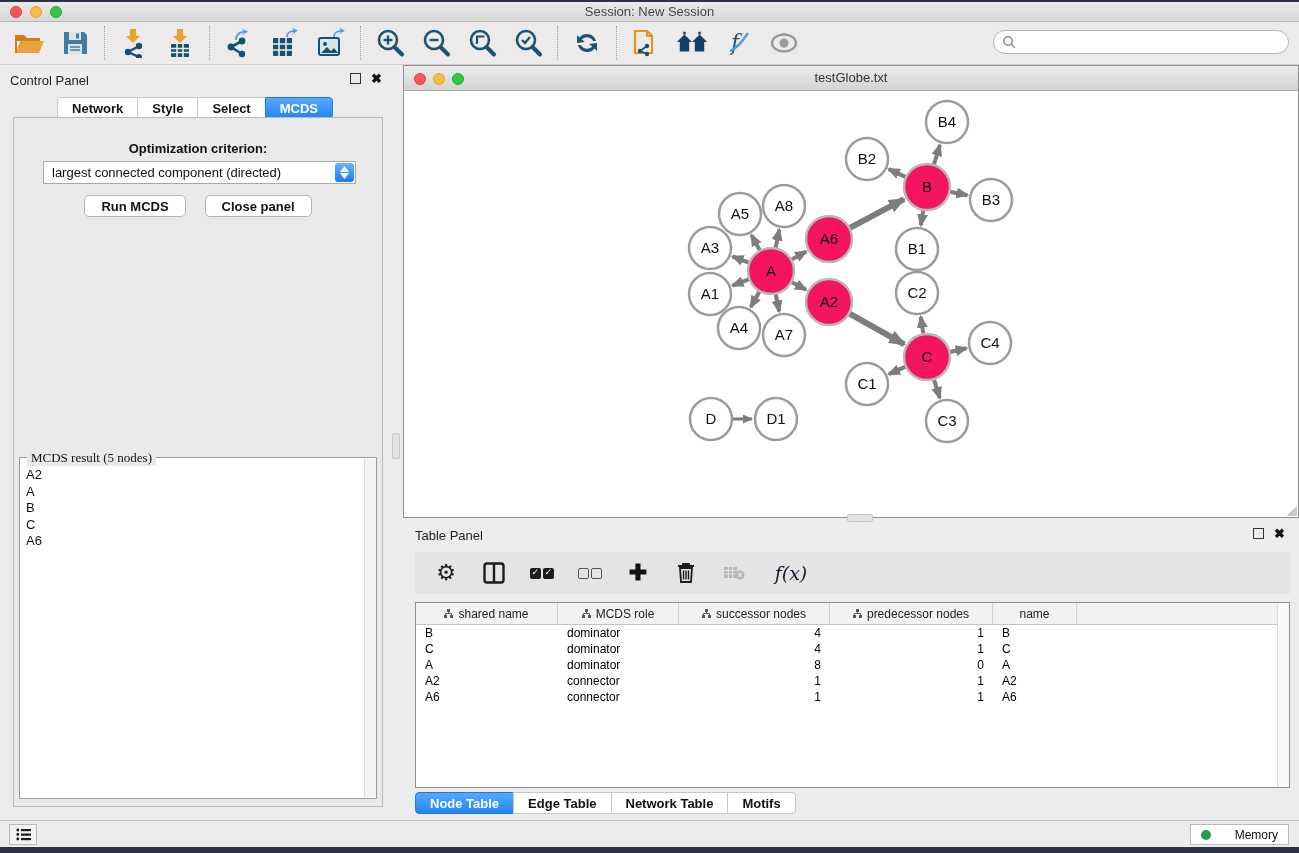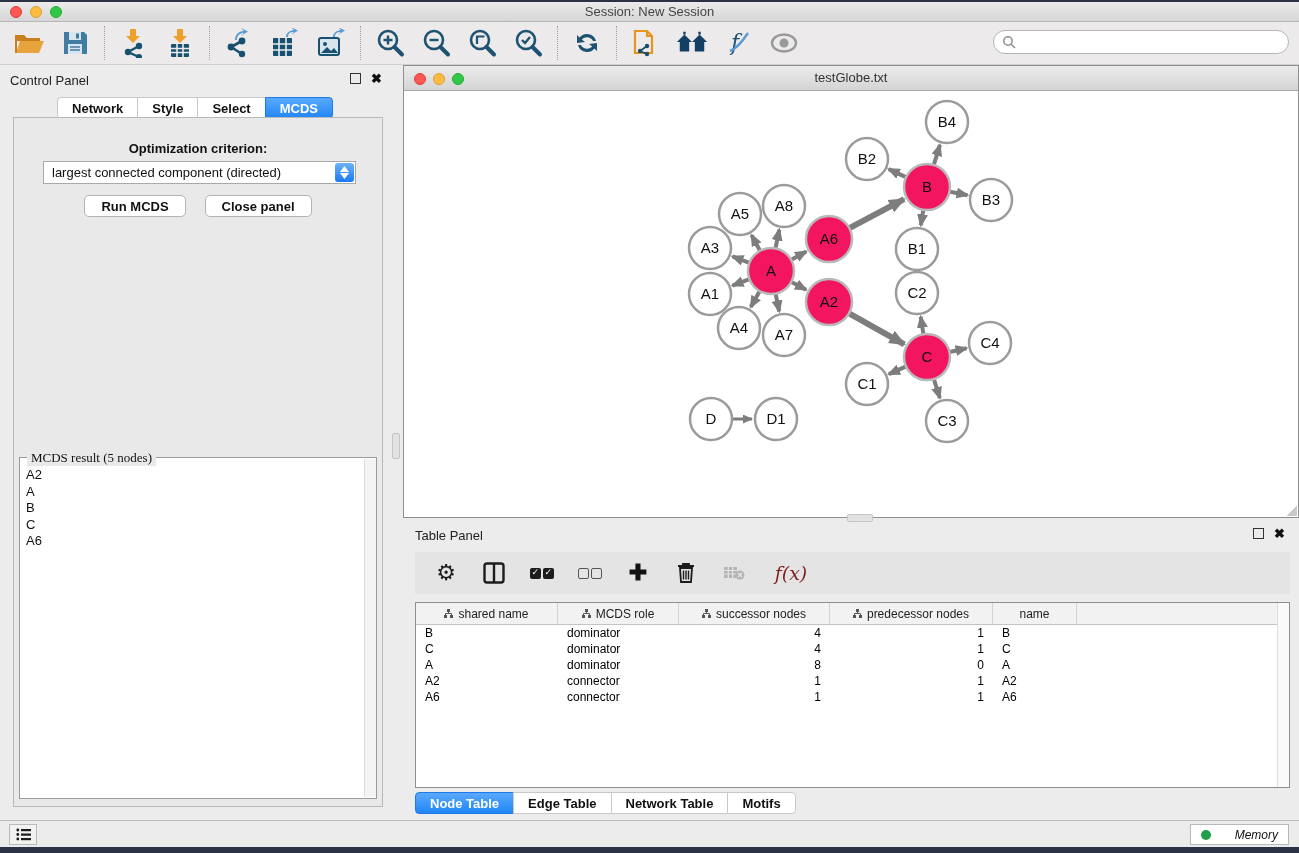--- a/index.html
+++ b/index.html
@@ -91,21 +91,21 @@
     background:#e2e2e2; border:1px solid #c6c6c6; border-radius:2px; }
 
   
   .table-panel { position:absolute; left:0; top:457px; width:896px; height:300px; }
   .tp-title { position:absolute; left:12px; top:6px; font-size:13px; color:#222; }
   .tp-toolbar { position:absolute; left:12px; right:9px; top:30px; height:42px;
     background:#e4e4e4; display:flex; align-items:center; gap:22px; padding-left:18px; }
   .tp-icon { display:flex; align-items:center; justify-content:center; width:26px; height:26px; }
   .gear-glyph { font-size:22px; color:#1c1c1c; line-height:22px; }
   .plus-glyph { font-size:22px; color:#111; font-weight:bold; line-height:22px; }
-  .fx-glyph { font-family:"DejaVu Serif", serif; font-style:italic; font-size:19px; color:#7f1d1d; }
+  .fx-glyph { font-family:"DejaVu Serif", serif; font-style:italic; font-size:19px; color:#0f172a; }
   .chk { width:11px; height:11px; border-radius:2px; display:inline-block; margin:0 1px; }
   .chk.on { background:#1c1c1c; position:relative; }
   .chk.on::after { content:"✓"; color:#fff; font-size:9px; position:absolute; left:1.5px; top:-0.5px; }
   .chk.off { border:1.5px solid #555; background:#e4e4e4; }
 
   .tp-table { position:absolute; left:12px; right:9px; top:80px; height:186px;
     background:#fff; border:1px solid #8e8e8e; overflow:hidden; }
   .tbl-header { display:flex; height:22px; border-bottom:1px solid #c4c4c4; background:#f2f2f2; }
   .th { display:flex; align-items:center; justify-content:center; gap:5px;
     border-right:1px solid #d2d2d2; font-size:12px; color:#222; }
@@ -117,21 +117,21 @@
 
   .tp-tabs { position:absolute; left:12px; right:0; top:270px; display:flex; }
 
   
   .statusbar { position:absolute; left:0; bottom:0; width:100%; height:27px;
     background:#ececec; border-top:1px solid #bcbcbc; }
   .list-btn { position:absolute; left:9px; top:3px; width:28px; height:21px;
     background:#f2f2f2; border:1px solid #b9b9b9; display:flex; align-items:center; justify-content:center; }
   .memory-btn { position:absolute; right:10px; top:3px; height:21px; padding:0 10px;
     background:#fff; border:1px solid #b9b9b9; display:flex; align-items:center; gap:24px;
-    font-size:12px; color:#111;font-style:italic; }
+    font-size:12px; color:#111; }
   .mem-dot { width:10px; height:10px; border-radius:50%; background:#1ea04a; }
 </style>
 </head>
 <body>
 
 <div class="app">
 
   <div class="titlebar">
     <div class="lights">
       <span class="light red"></span>

